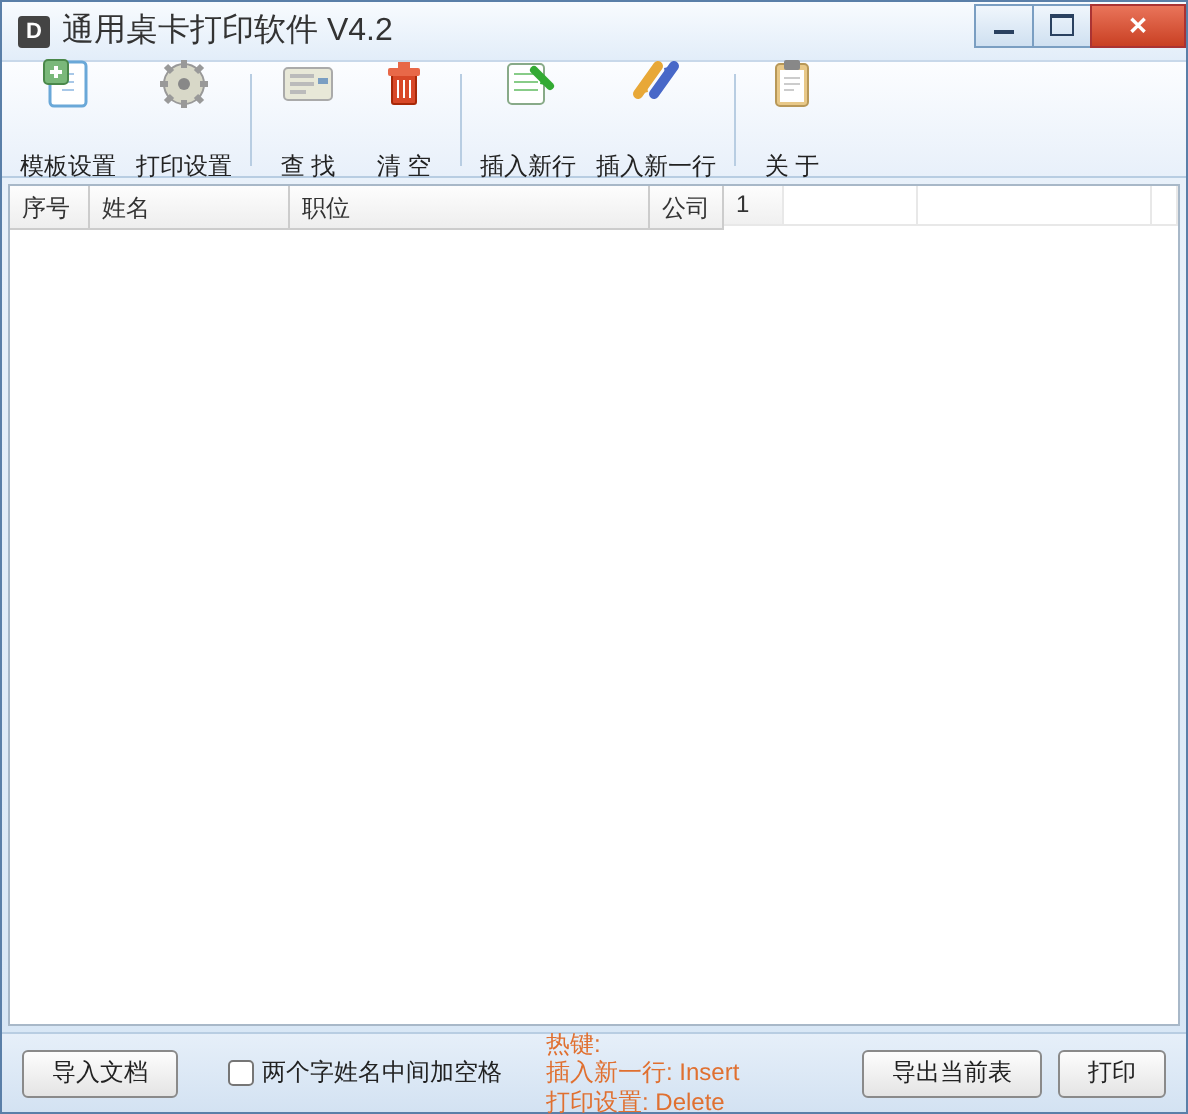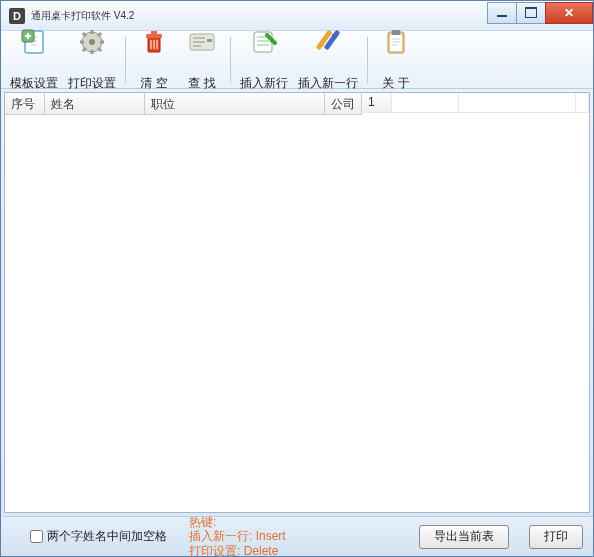--- a/index.html
+++ b/index.html
@@ -1,20 +1,20 @@
 <!DOCTYPE html>
 <html><head>
 <meta charset="utf-8">
 <style>
 *{box-sizing:border-box;margin:0;padding:0}
 body{font-family:"Microsoft YaHei","SimSun",sans-serif;font-size:12px;background:#fff;width:594px;height:557px;overflow:hidden}
 .window{width:594px;height:557px;border:1px solid #5a7fa8;background:linear-gradient(to bottom,#ecf3fb,#d7e6f5);display:flex;flex-direction:column}
 .titlebar{height:30px;background:linear-gradient(to bottom,#f8fbfe,#e2edf9);display:flex;align-items:center;padding:0 0 0 8px;border-bottom:1px solid #c8d8ea}
 .app-icon{width:16px;height:16px;background:#444;color:#fff;font-weight:bold;font-size:11px;display:flex;align-items:center;justify-content:center;border-radius:2px;margin-right:6px}
-.title-text{flex:1;color:#333;font-size:10px}
+.title-text{flex:1;color:#333;font-size:16px}
 .win-controls{display:flex;height:22px;margin-top:-6px}
 .win-btn{width:30px;height:22px;display:flex;align-items:center;justify-content:center;border:1px solid #7a9ec2;margin-left:-1px;background:linear-gradient(to bottom,#f0f6fc,#cfe0f1);cursor:pointer}
 .win-btn.min::before{content:"";width:10px;height:2px;background:#2a4160;margin-top:6px}
 .win-btn.max::before{content:"";width:10px;height:8px;border:1px solid #2a4160;border-top:2px solid #2a4160}
 .win-btn.close{width:48px;background:linear-gradient(to bottom,#e9745a,#c94023);border-color:#a33;border-top-right-radius:0}
 .win-btn.close::before{content:"✕";color:#fff;font-size:12px;font-weight:bold}
 .toolbar{height:58px;background:linear-gradient(to bottom,#fcfdff,#e8f0fa);border-bottom:1px solid #b8cde2;display:flex;align-items:center;padding:2px 4px}
 .tool-btn{display:flex;flex-direction:column;align-items:center;justify-content:center;padding:2px 4px;min-width:48px;height:52px;cursor:pointer;border:1px solid transparent;border-radius:3px}
 .tool-icon{width:32px;height:32px;display:flex;align-items:center;justify-content:center}
 .tool-label{font-size:12px;color:#222;margin-top:18px;letter-spacing:0;white-space:nowrap}
@@ -33,21 +33,21 @@
 .gc.c1{width:100px}
 .gc.c2{width:180px}
 .gc.c3{flex:1}
 .grid-body{flex:1;background:#fff;overflow:auto}
 .footer{height:40px;background:linear-gradient(to bottom,#e6eff9,#d3e2f2);border-top:1px solid #b8cde2;display:flex;align-items:center;padding:0 10px;gap:6px}
 .btn{height:24px;padding:0 14px;background:linear-gradient(to bottom,#fdfdfd,#e4e4e4);border:1px solid #8a8a8a;border-radius:3px;font-size:12px;color:#222;cursor:pointer;display:flex;align-items:center}
 .chk{display:flex;align-items:center;gap:4px;font-size:12px;color:#222;margin-left:19px}
 .chk input{width:13px;height:13px}
 .hotkey{flex:1;font-size:12px;color:#e07030;line-height:1.2;margin-left:16px}
 .hotkey .hk-en{color:#e07030}
-.r-btns{display:flex;gap:20px}
+.r-btns{display:flex;gap:8px}
 </style>
 </head>
 <body>
 
 <div class="window">
   <div class="titlebar">
     <div class="app-icon">D</div>
     <div class="title-text">通用桌卡打印软件    V4.2</div>
     <div class="win-controls">
       <div class="win-btn min"></div>
@@ -77,39 +77,39 @@
               <path d="M15 3v4M15 23v4M3 15h4M23 15h4M6 6l3 3M21 21l3 3M24 6l-3 3M9 21l-3 3"></path>
             </g>
           </svg>
       </div>
       <div class="tool-label">打印设置</div>
     </div>
     <div class="tool-sep"></div>
     <div class="tool-btn">
       <div class="tool-icon">
         <svg width="30" height="30" viewBox="0 0 30 30">
-            <rect x="9" y="10" width="12" height="15" rx="1" fill="#d84828" stroke="#a82808"></rect>
-            <rect x="7" y="7" width="16" height="4" rx="1" fill="#e86848"></rect>
-            <rect x="12" y="4" width="6" height="3" fill="#e86848"></rect>
-            <path d="M12 13v9M15 13v9M18 13v9" stroke="#fff" stroke-width="1"></path>
-          </svg>
-      </div>
-      <div class="tool-label">清    空</div>
-    </div>
-    <div class="tool-btn">
-      <div class="tool-icon">
-        <svg width="30" height="30" viewBox="0 0 30 30">
             <rect x="3" y="7" width="24" height="16" rx="2" fill="#e8e8d8" stroke="#aaa"></rect>
             <rect x="6" y="10" width="12" height="2" fill="#bbb"></rect>
             <rect x="6" y="14" width="12" height="2" fill="#bbb"></rect>
             <rect x="6" y="18" width="8" height="2" fill="#bbb"></rect>
             <rect x="20" y="12" width="5" height="3" fill="#7a9ec2"></rect>
           </svg>
       </div>
       <div class="tool-label">查    找</div>
+    </div>
+    <div class="tool-btn">
+      <div class="tool-icon">
+        <svg width="30" height="30" viewBox="0 0 30 30">
+            <rect x="9" y="10" width="12" height="15" rx="1" fill="#d84828" stroke="#a82808"></rect>
+            <rect x="7" y="7" width="16" height="4" rx="1" fill="#e86848"></rect>
+            <rect x="12" y="4" width="6" height="3" fill="#e86848"></rect>
+            <path d="M12 13v9M15 13v9M18 13v9" stroke="#fff" stroke-width="1"></path>
+          </svg>
+      </div>
+      <div class="tool-label">清    空</div>
     </div>
     <div class="tool-sep"></div>
     <div class="tool-btn">
       <div class="tool-icon">
         <svg width="30" height="30" viewBox="0 0 30 30">
             <rect x="5" y="5" width="18" height="20" rx="2" fill="#fff" stroke="#8a8"></rect>
             <path d="M8 10h12M8 14h12M8 18h12" stroke="#8c8" stroke-width="1"></path>
             <path d="M18 8l8 8" stroke="#3a3" stroke-width="4" stroke-linecap="round"></path>
             <path d="M26 16l-5-1 1-5" fill="#3a3"></path>
           </svg>
@@ -153,20 +153,21 @@
       <div class="grid-row">
         <div class="gc c0">1</div>
         <div class="gc c1"></div>
         <div class="gc c2"></div>
         <div class="gc c3"></div>
       </div>
     </div>
   </div>
 
   <div class="footer">
+    <button class="btn">导入文档</button>
     <label class="chk">
       <input type="checkbox" style="">
       <span>两个字姓名中间加空格</span>
     </label>
     <div class="hotkey">
       <div><span>热键:</span></div>
       <div><span>插入新一行: </span><span class="hk-en">Insert</span></div>
       <div><span>打印设置: </span><span class="hk-en">Delete</span></div>
     </div>
     <div class="r-btns">

